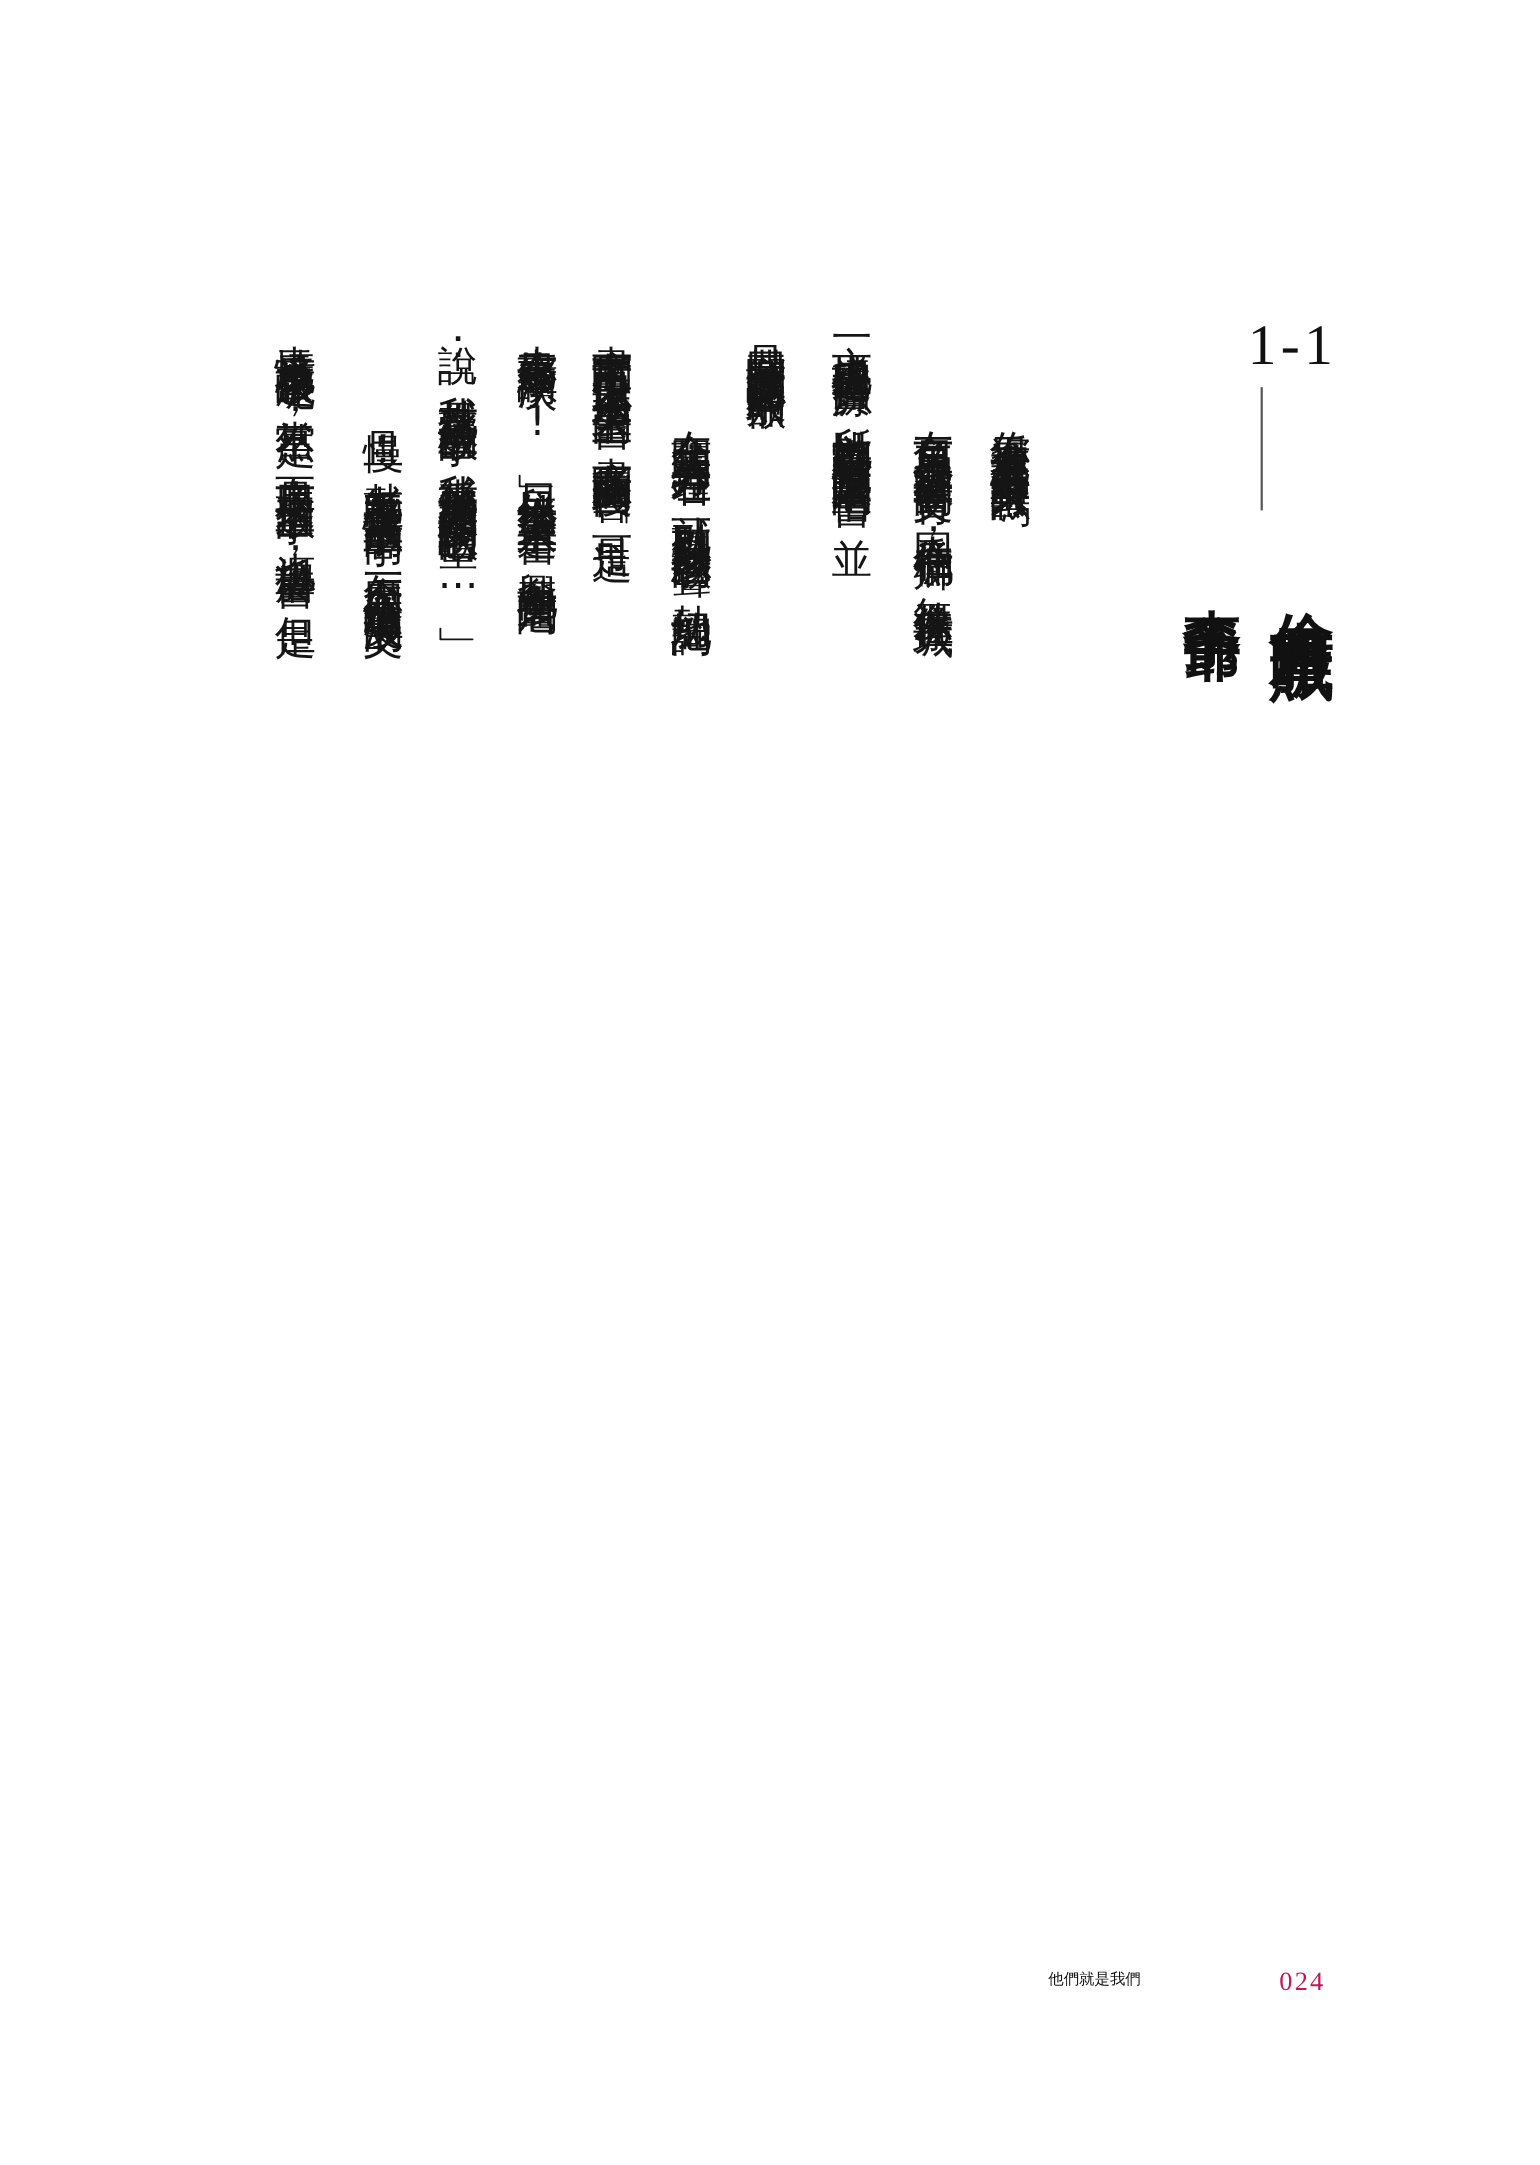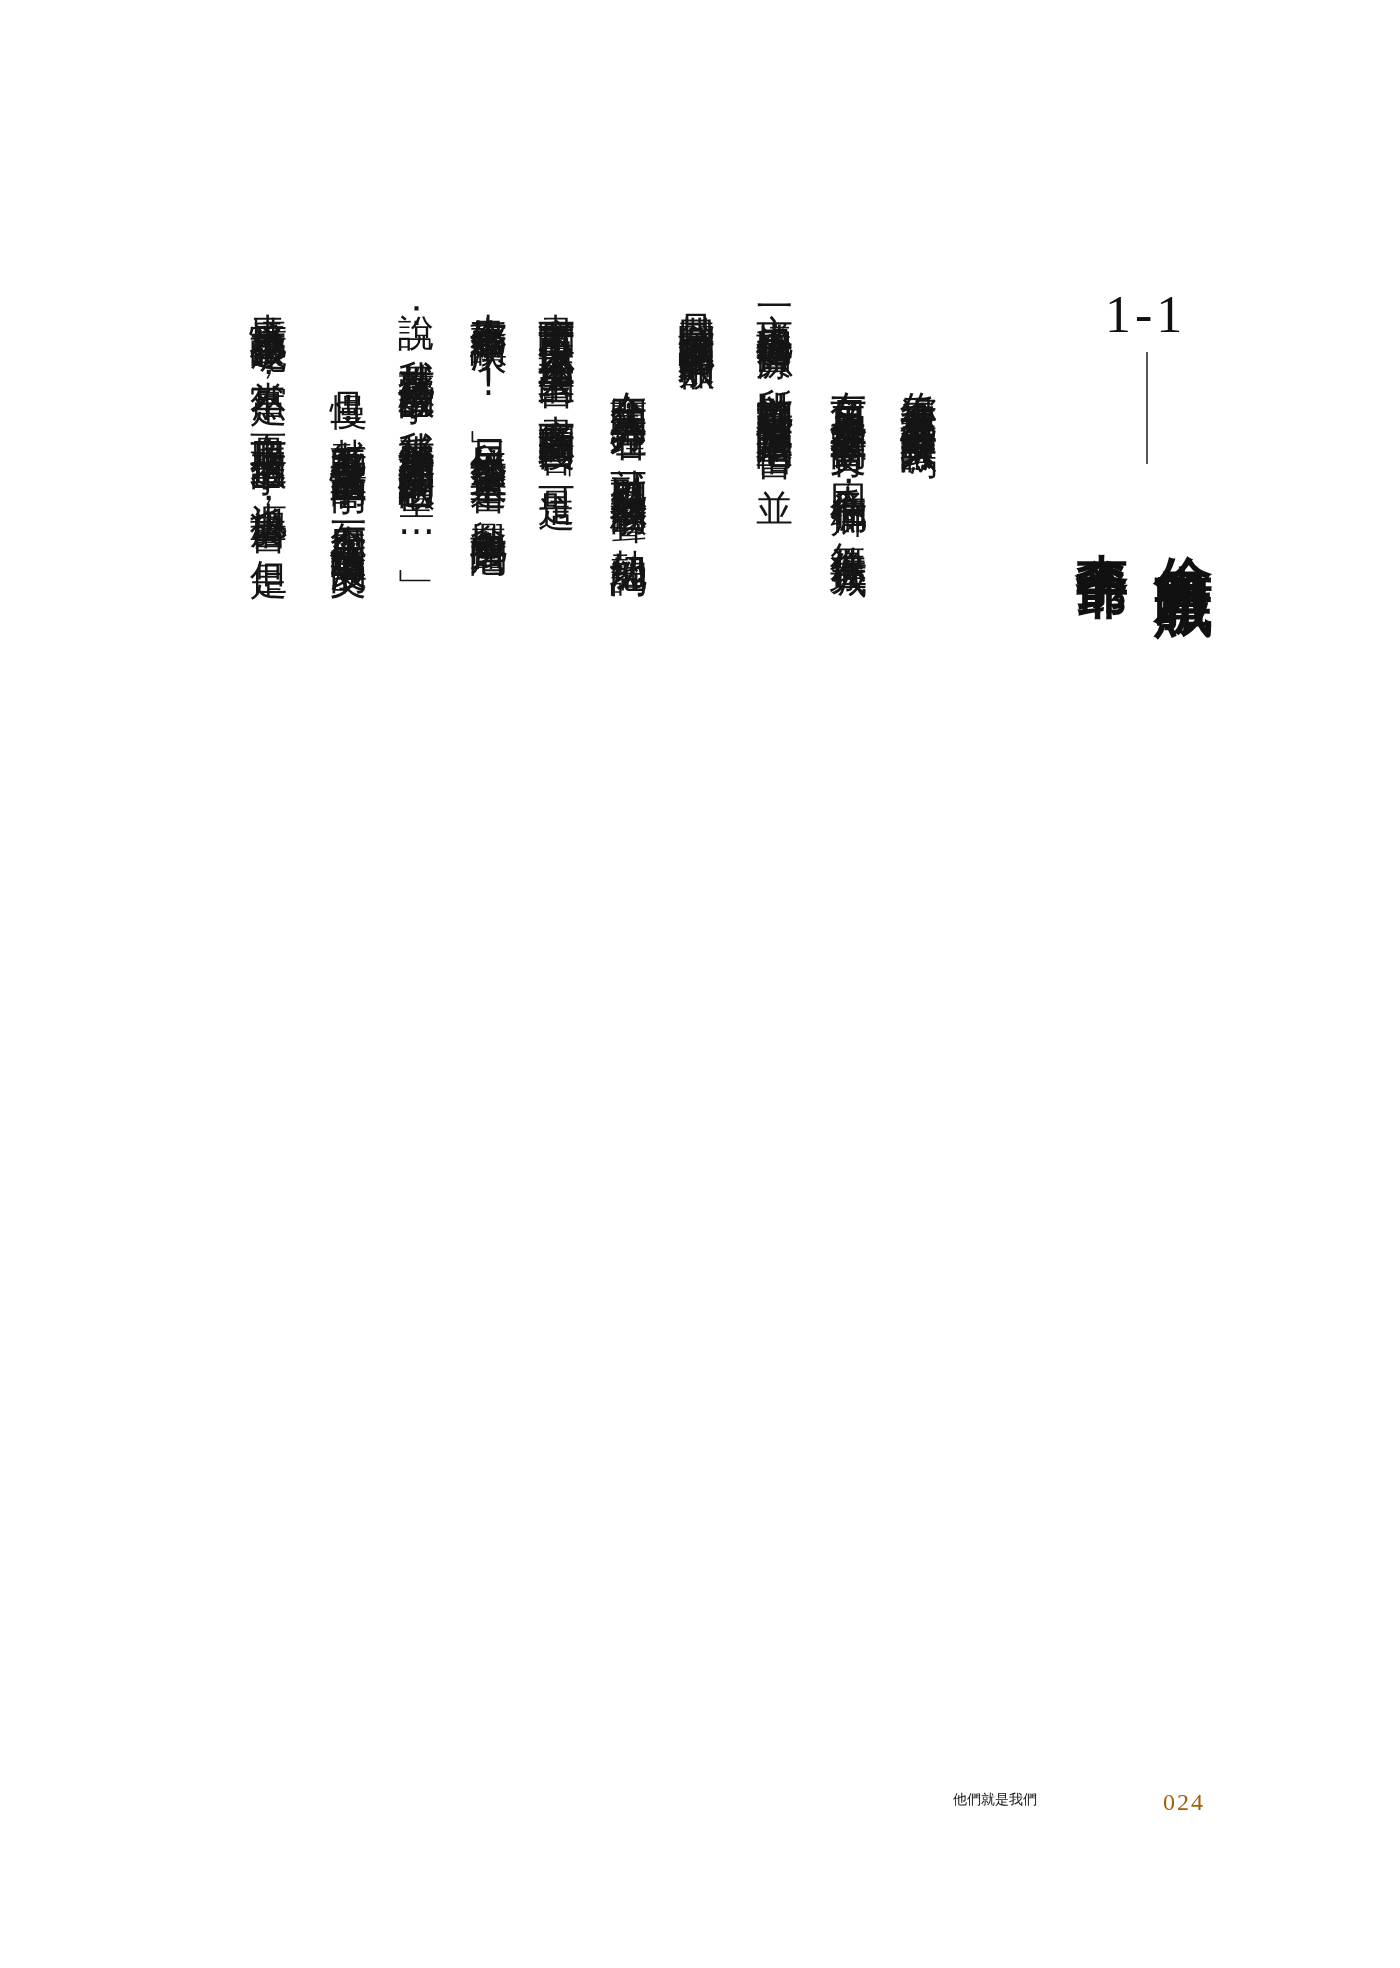--- a/index.html
+++ b/index.html
@@ -12,21 +12,21 @@
       font-family: "DejaVu Serif", "Liberation Serif", serif;
       color: #111111;
     }
     .page { position: absolute; left: 0; top: 0; width: 1400px; height: 1968px; }
 
     .chapter-num {
       position: absolute;
       left: 1105px;
       top: 285px;
       width: 140px;
-      text-align: left;
+      text-align: center;
       font-family: "Liberation Serif", "DejaVu Serif", serif;
       font-size: 52px;
       line-height: 60px;
       letter-spacing: 4px;
       color: #111;
     }
     .title-rule {
       position: absolute;
       left: 1146px;
       top: 352px;
@@ -76,21 +76,21 @@
       font-size: 14px;
       color: #111;
     }
     .footer-page {
       position: absolute;
       left: 1163px;
       top: 1789px;
       font-family: "Liberation Serif", "DejaVu Serif", serif;
       font-size: 24px;
       letter-spacing: 2px;
-      color: #a16207;
+      color: #be185d;
     }
   </style>
 </head>
 <body>
 
 <div class="page">
 
   <div class="chapter-num">1-1</div>
   <div class="title-rule"></div>
   <div class="title-col title-main">偷書雅賊</div>

